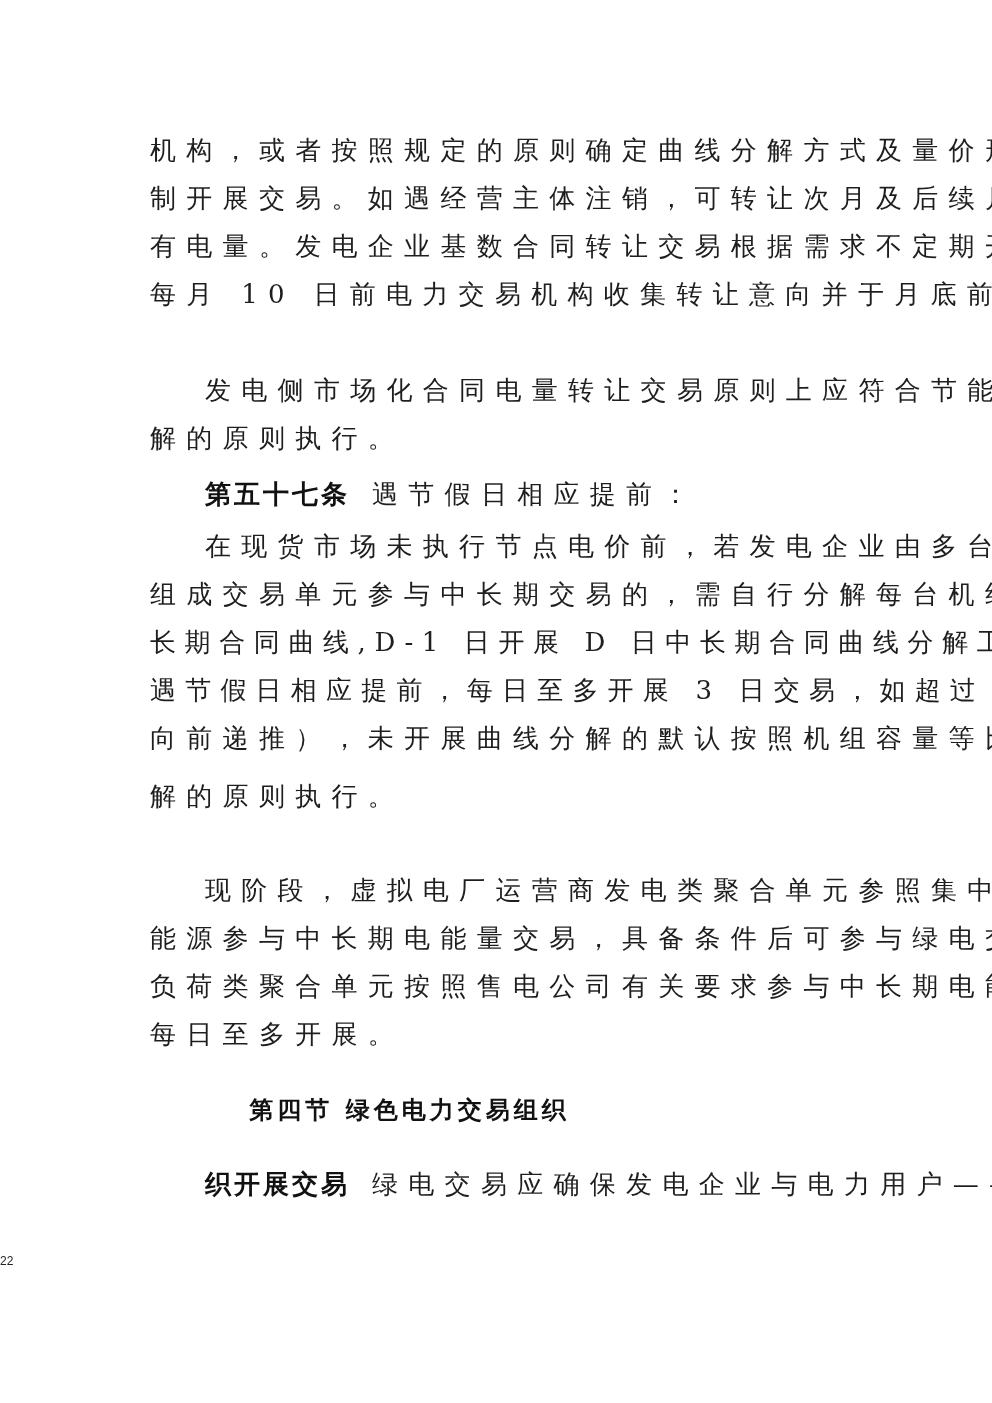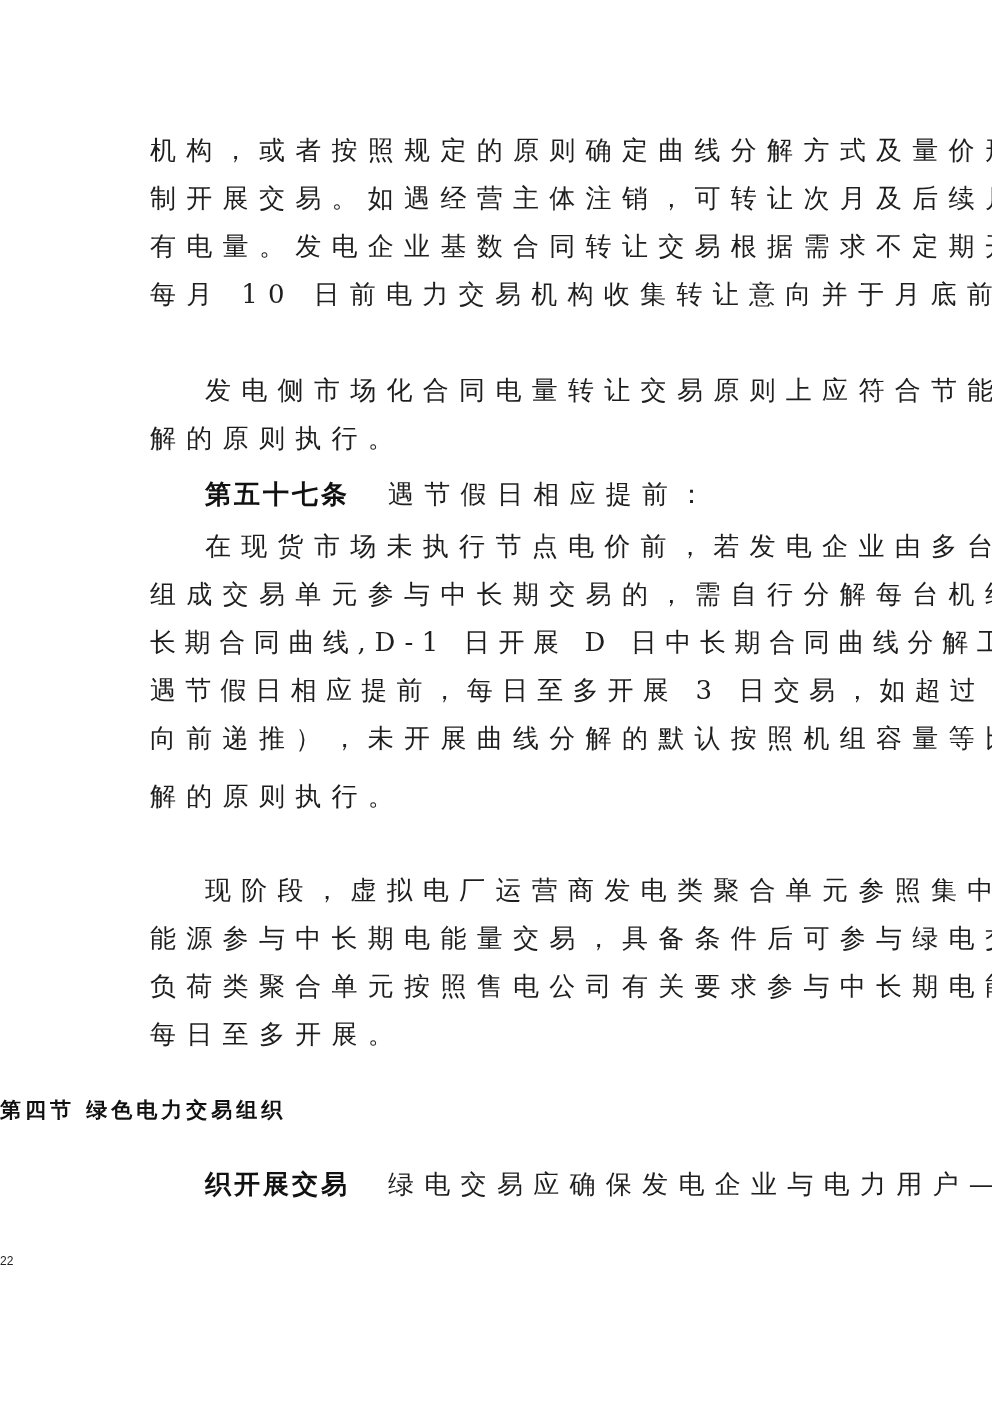--- a/index.html
+++ b/index.html
@@ -31,27 +31,28 @@
       line-height: 40px;
       letter-spacing: 10.3px;
       white-space: nowrap;
       color: #1e1e1e;
     }
     .indent { left: 205px; }
     .article-head {
       font-weight: bold;
       color: #111111;
       letter-spacing: 3px;
-      margin-right: 38px;
+      margin-right: 22px;
     }
     .section-title {
       position: absolute;
       left: 0;
       width: 819px;
-      font-size: 21px;
+      text-align: center;
+      font-size: 24px;
       font-weight: bold;
       letter-spacing: 4px;
       color: #111111;
       line-height: 40px;
     }
     .page-number {
       position: absolute;
       left: 0;
       width: 992px;
       top: 1254px;

